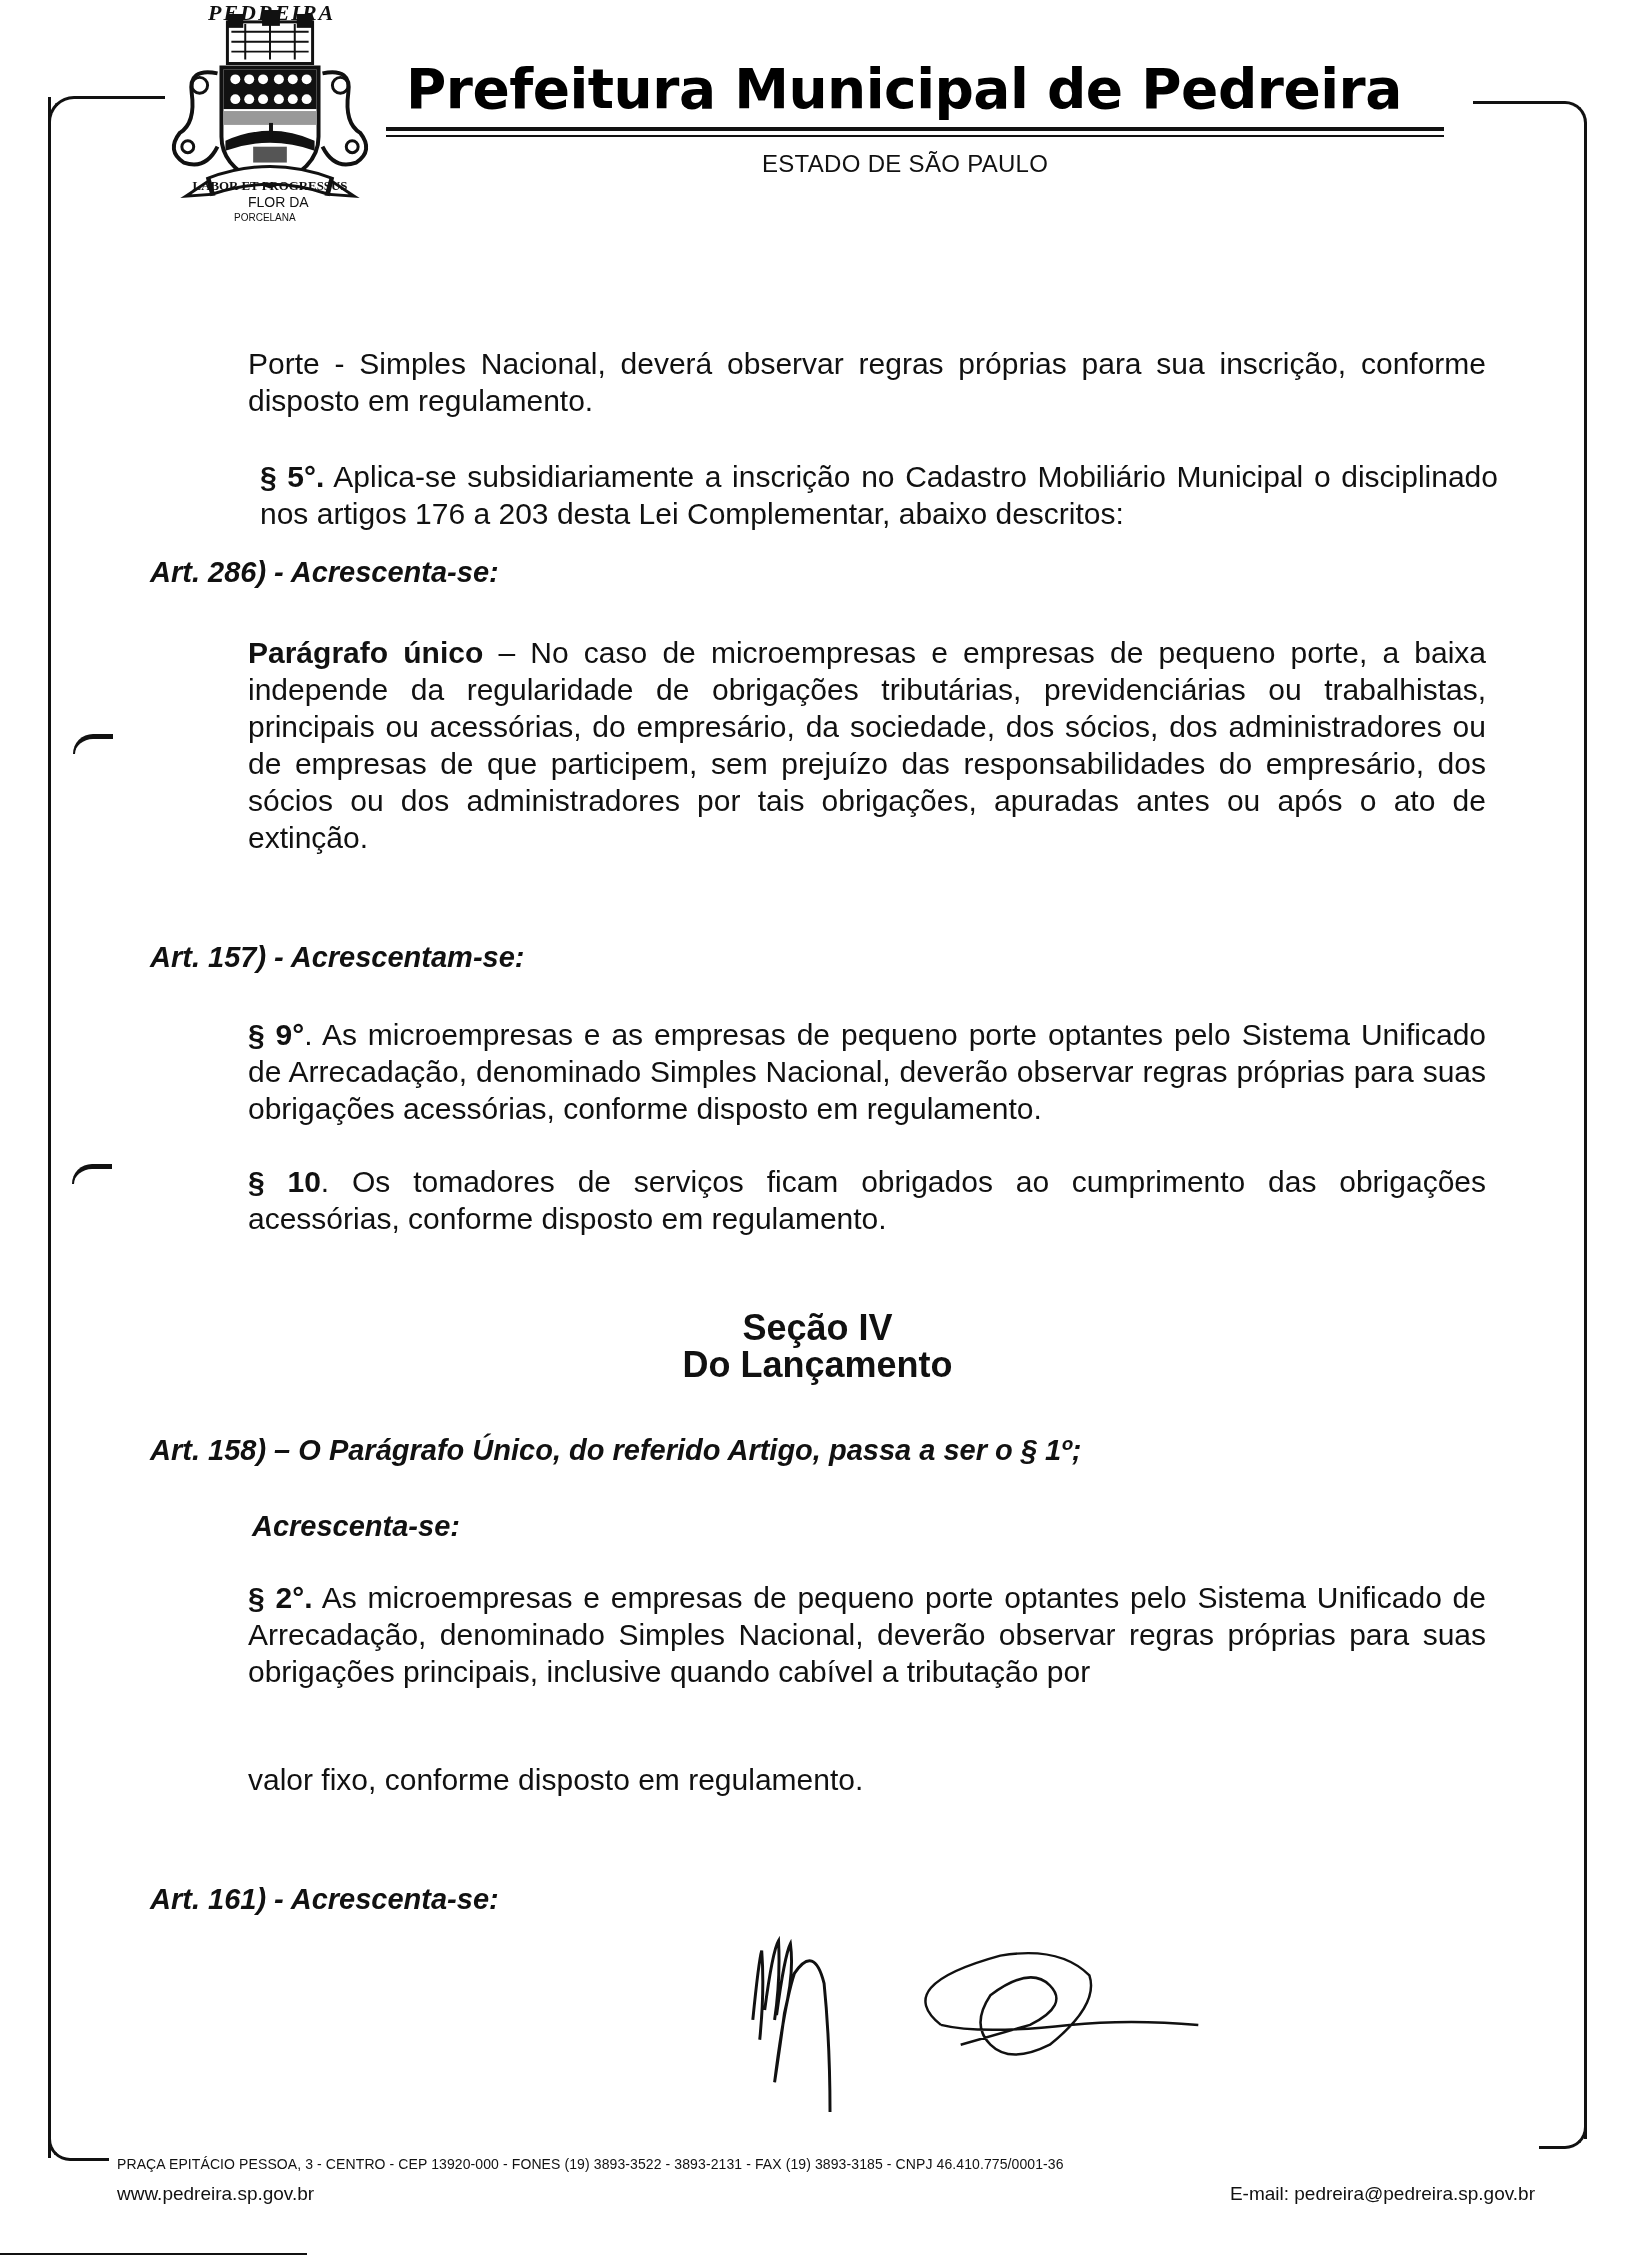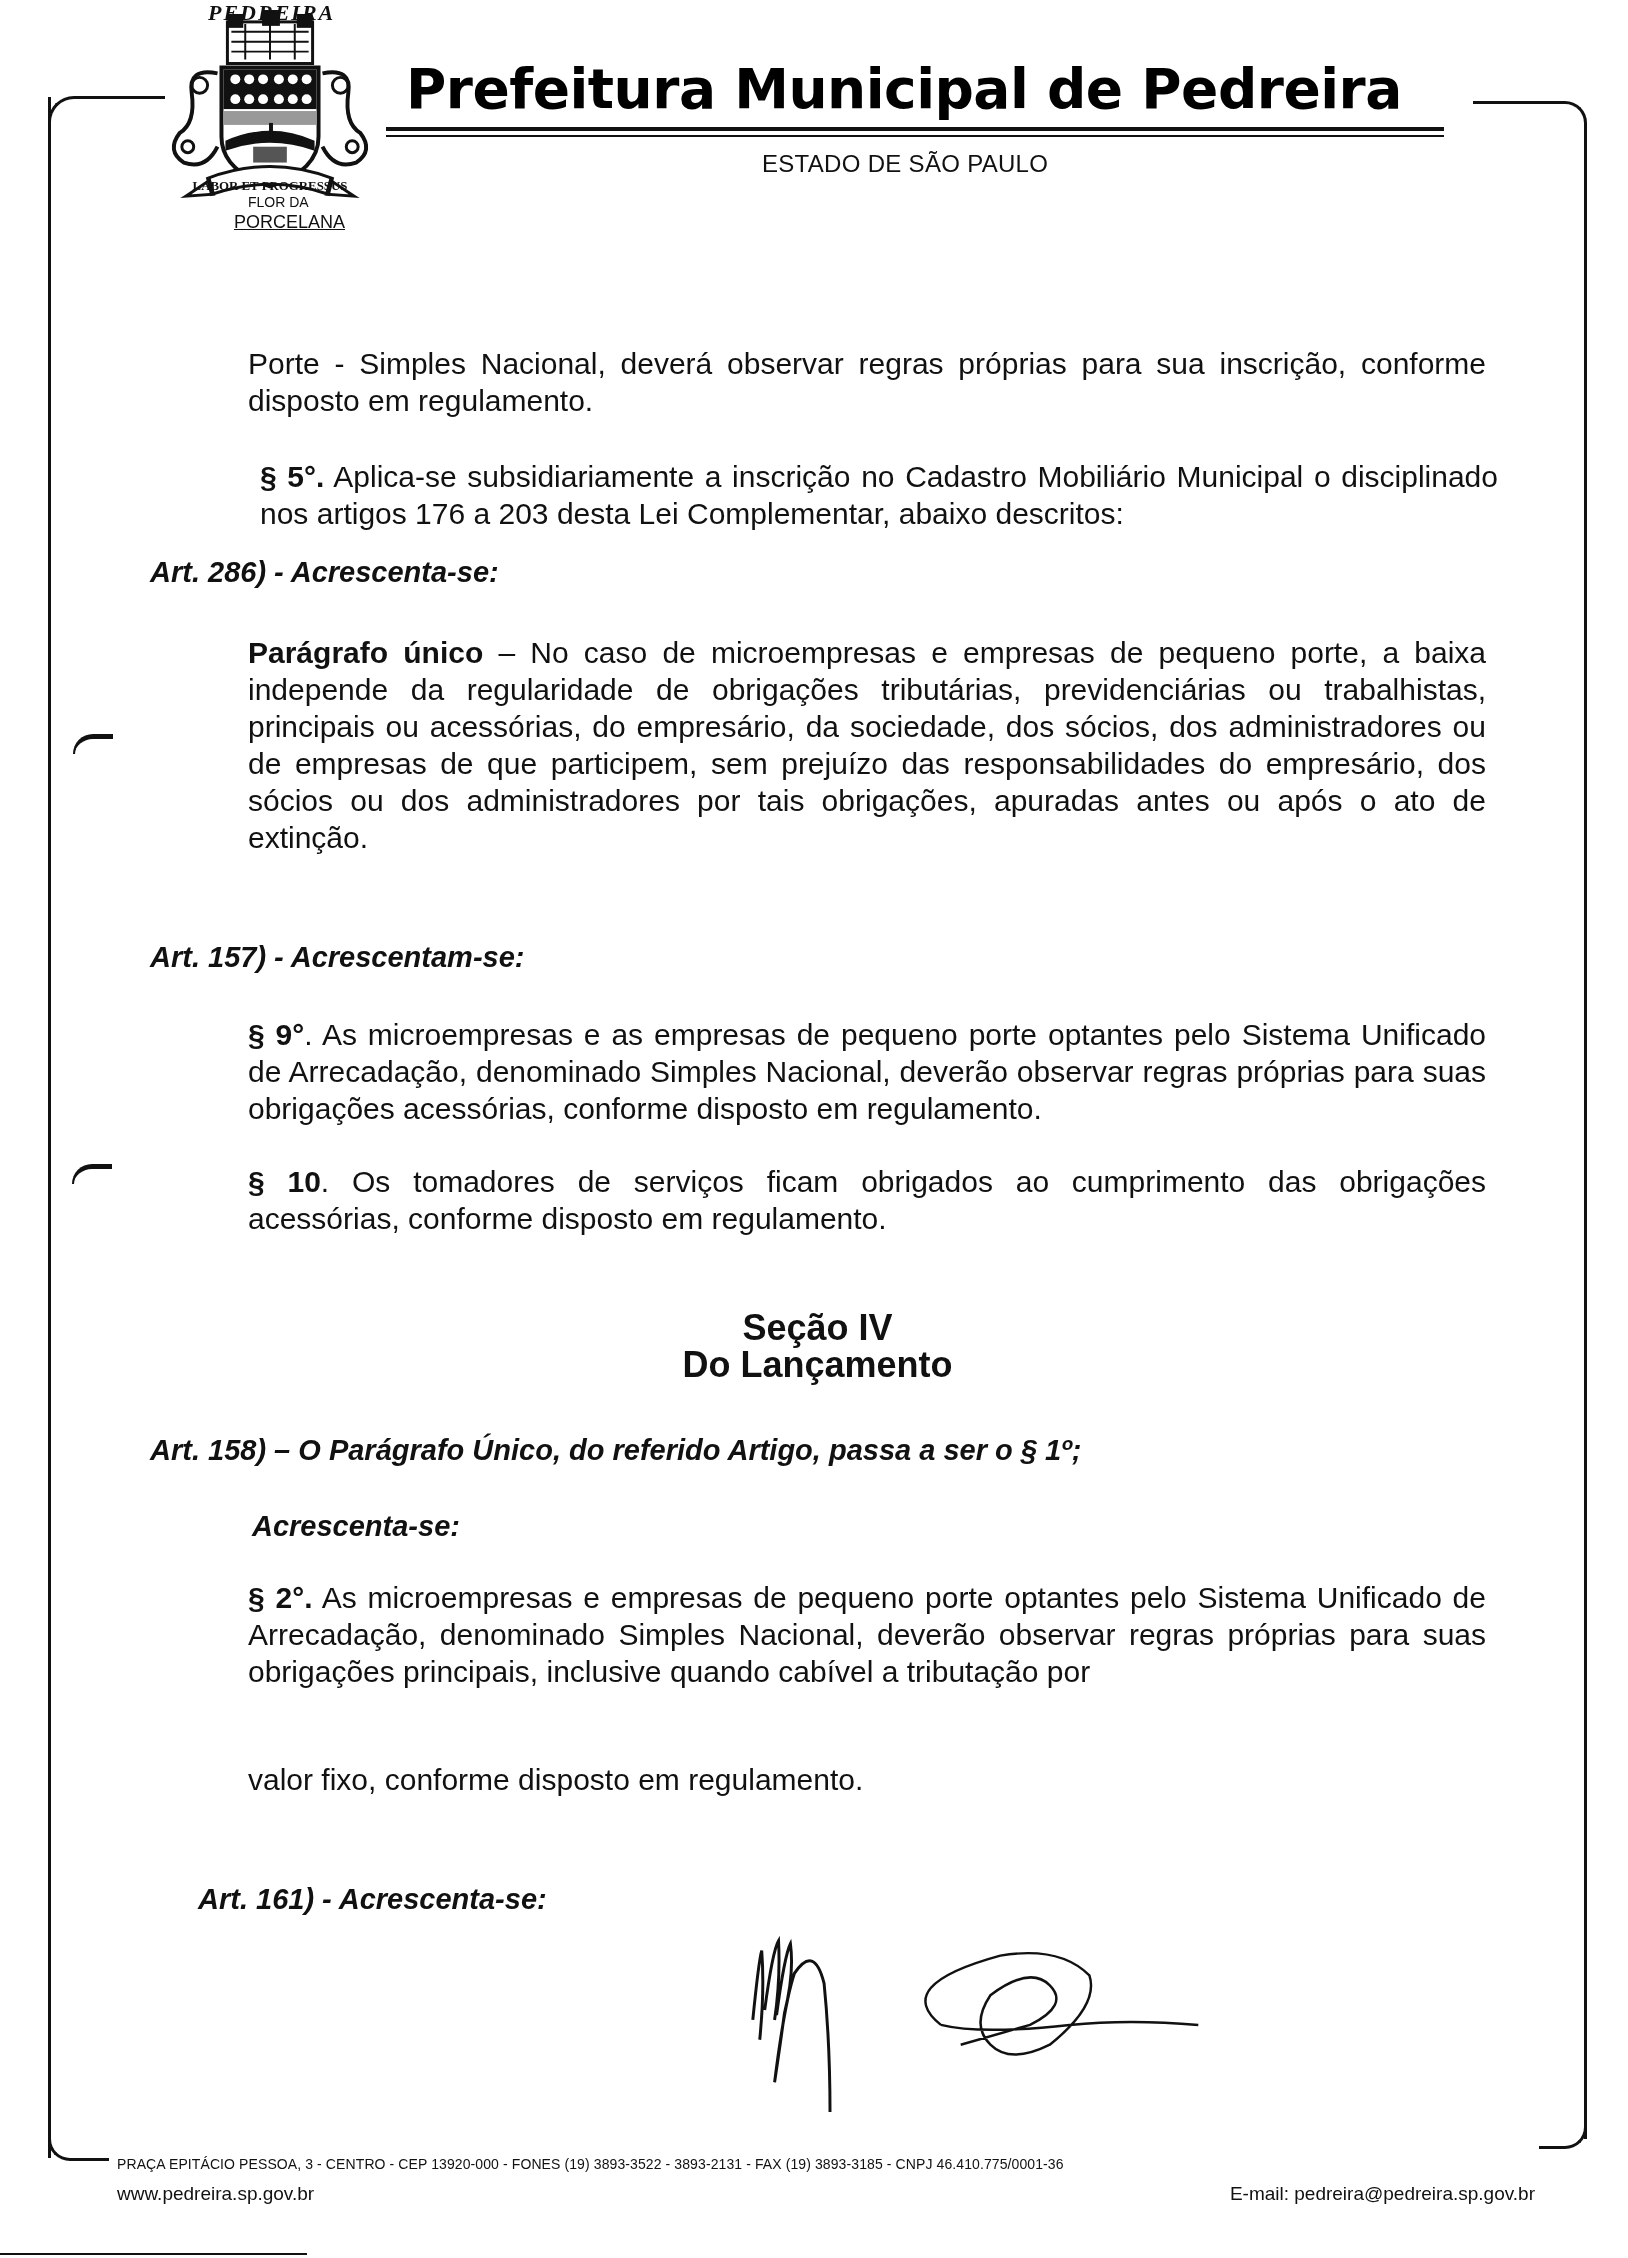--- a/index.html
+++ b/index.html
@@ -14,21 +14,21 @@
     .frame-right { left: 1584px; top: 124px; width: 3px; height: 2015px; background: #111; }
     .frame-top-right { left: 1473px; top: 101px; width: 114px; height: 30px; border-top: 3px solid #111; border-right: 3px solid #111; border-top-right-radius: 22px; box-sizing: border-box; }
     .frame-bottom-left { left: 48px; top: 2129px; width: 61px; height: 32px; border-bottom: 3px solid #111; border-left: 3px solid #111; border-bottom-left-radius: 22px; box-sizing: border-box; }
     .frame-bottom-right { left: 1539px; top: 2109px; width: 48px; height: 40px; border-bottom: 3px solid #111; border-right: 3px solid #111; border-bottom-right-radius: 22px; box-sizing: border-box; }
     .bottom-rule { left: 0; top: 2253px; width: 307px; height: 2px; background: #111; }
 
     
     .crest { left: 166px; top: 2px; width: 208px; height: 228px; }
     .crest-top-label { left: 208px; top: 0px; font-family: "Liberation Serif", serif; font-size: 22px; letter-spacing: 2px; font-weight: bold; font-style: italic; }
     .crest-motto-1 { left: 248px; top: 194px; font-size: 14px; }
-    .crest-motto-2 { left: 234px; top: 212px; font-size: 18px; text-decoration: underline; }
+    .crest-motto-2 { left: 234px; top: 212px; font-size: 10px; }
     .title {
       left: 406px; top: 57px; font-family: "DejaVu Sans", sans-serif; font-weight: bold;
       font-size: 55px; letter-spacing: -0.5px; color: #000; white-space: nowrap;
     }
     .title-rule-1 { left: 386px; top: 127px; width: 1058px; height: 4px; background: #111; }
     .title-rule-2 { left: 386px; top: 135px; width: 1058px; height: 2px; background: #111; }
     .state { left: 762px; top: 150px; font-size: 24px; letter-spacing: 0.3px; }
 
     
     .text { font-size: 30px; line-height: 37px; text-align: justify; }
@@ -142,21 +142,21 @@
   <div class="abs art" style="left:252px;top:1510px;">Acrescenta-se:</div>
 
   <p class="abs text p-block" style="top:1579px;margin:0;">
     <span class="bold">§ 2°.</span><span> As microempresas e empresas de pequeno porte optantes pelo Sistema Unificado de Arrecadação, denominado Simples Nacional, deverão observar regras próprias para suas obrigações principais, inclusive quando cabível a tributação por</span>
   </p>
 
   <p class="abs text p-block nojust" style="top:1761px;margin:0;">
     <span>valor fixo, conforme disposto em regulamento.</span>
   </p>
 
-  <div class="abs art" style="top:1883px;margin-left:48px;">Art. 161) - Acrescenta-se:</div>
+  <div class="abs art" style="top:1883px;">Art. 161) - Acrescenta-se:</div>
 
   <svg class="abs" style="left:733px;top:1916px;" width="495" height="198" viewBox="0 0 500 200">
     <path d="M20 105 q6 -60 9 -70 q3 40 -2 90 M32 95 q8 -60 14 -70 q2 40 -4 80 M44 100 q8 -60 14 -72 q4 30 -6 70 q-4 30 -10 70 q10 -80 20 -110 q20 -30 30 10 q6 60 6 130" fill="none" stroke="#111" stroke-width="3"></path>
     <path d="M210 110 q-50 -40 60 -70 q60 -10 90 20 q10 30 -40 70 q-40 20 -60 0 q-20 -20 0 -50 q40 -30 60 -10 q20 20 -20 40 l-70 20 M210 110 q40 10 130 0 q60 -6 130 0" fill="none" stroke="#111" stroke-width="2.5"></path>
   </svg>
 </main>
 
 <footer>
   <div class="abs footer-line1">PRAÇA EPITÁCIO PESSOA, 3 - CENTRO - CEP 13920-000 - FONES (19) 3893-3522 - 3893-2131 - FAX (19) 3893-3185 - CNPJ 46.410.775/0001-36</div>
   <div class="abs footer-url">www.pedreira.sp.gov.br</div>

